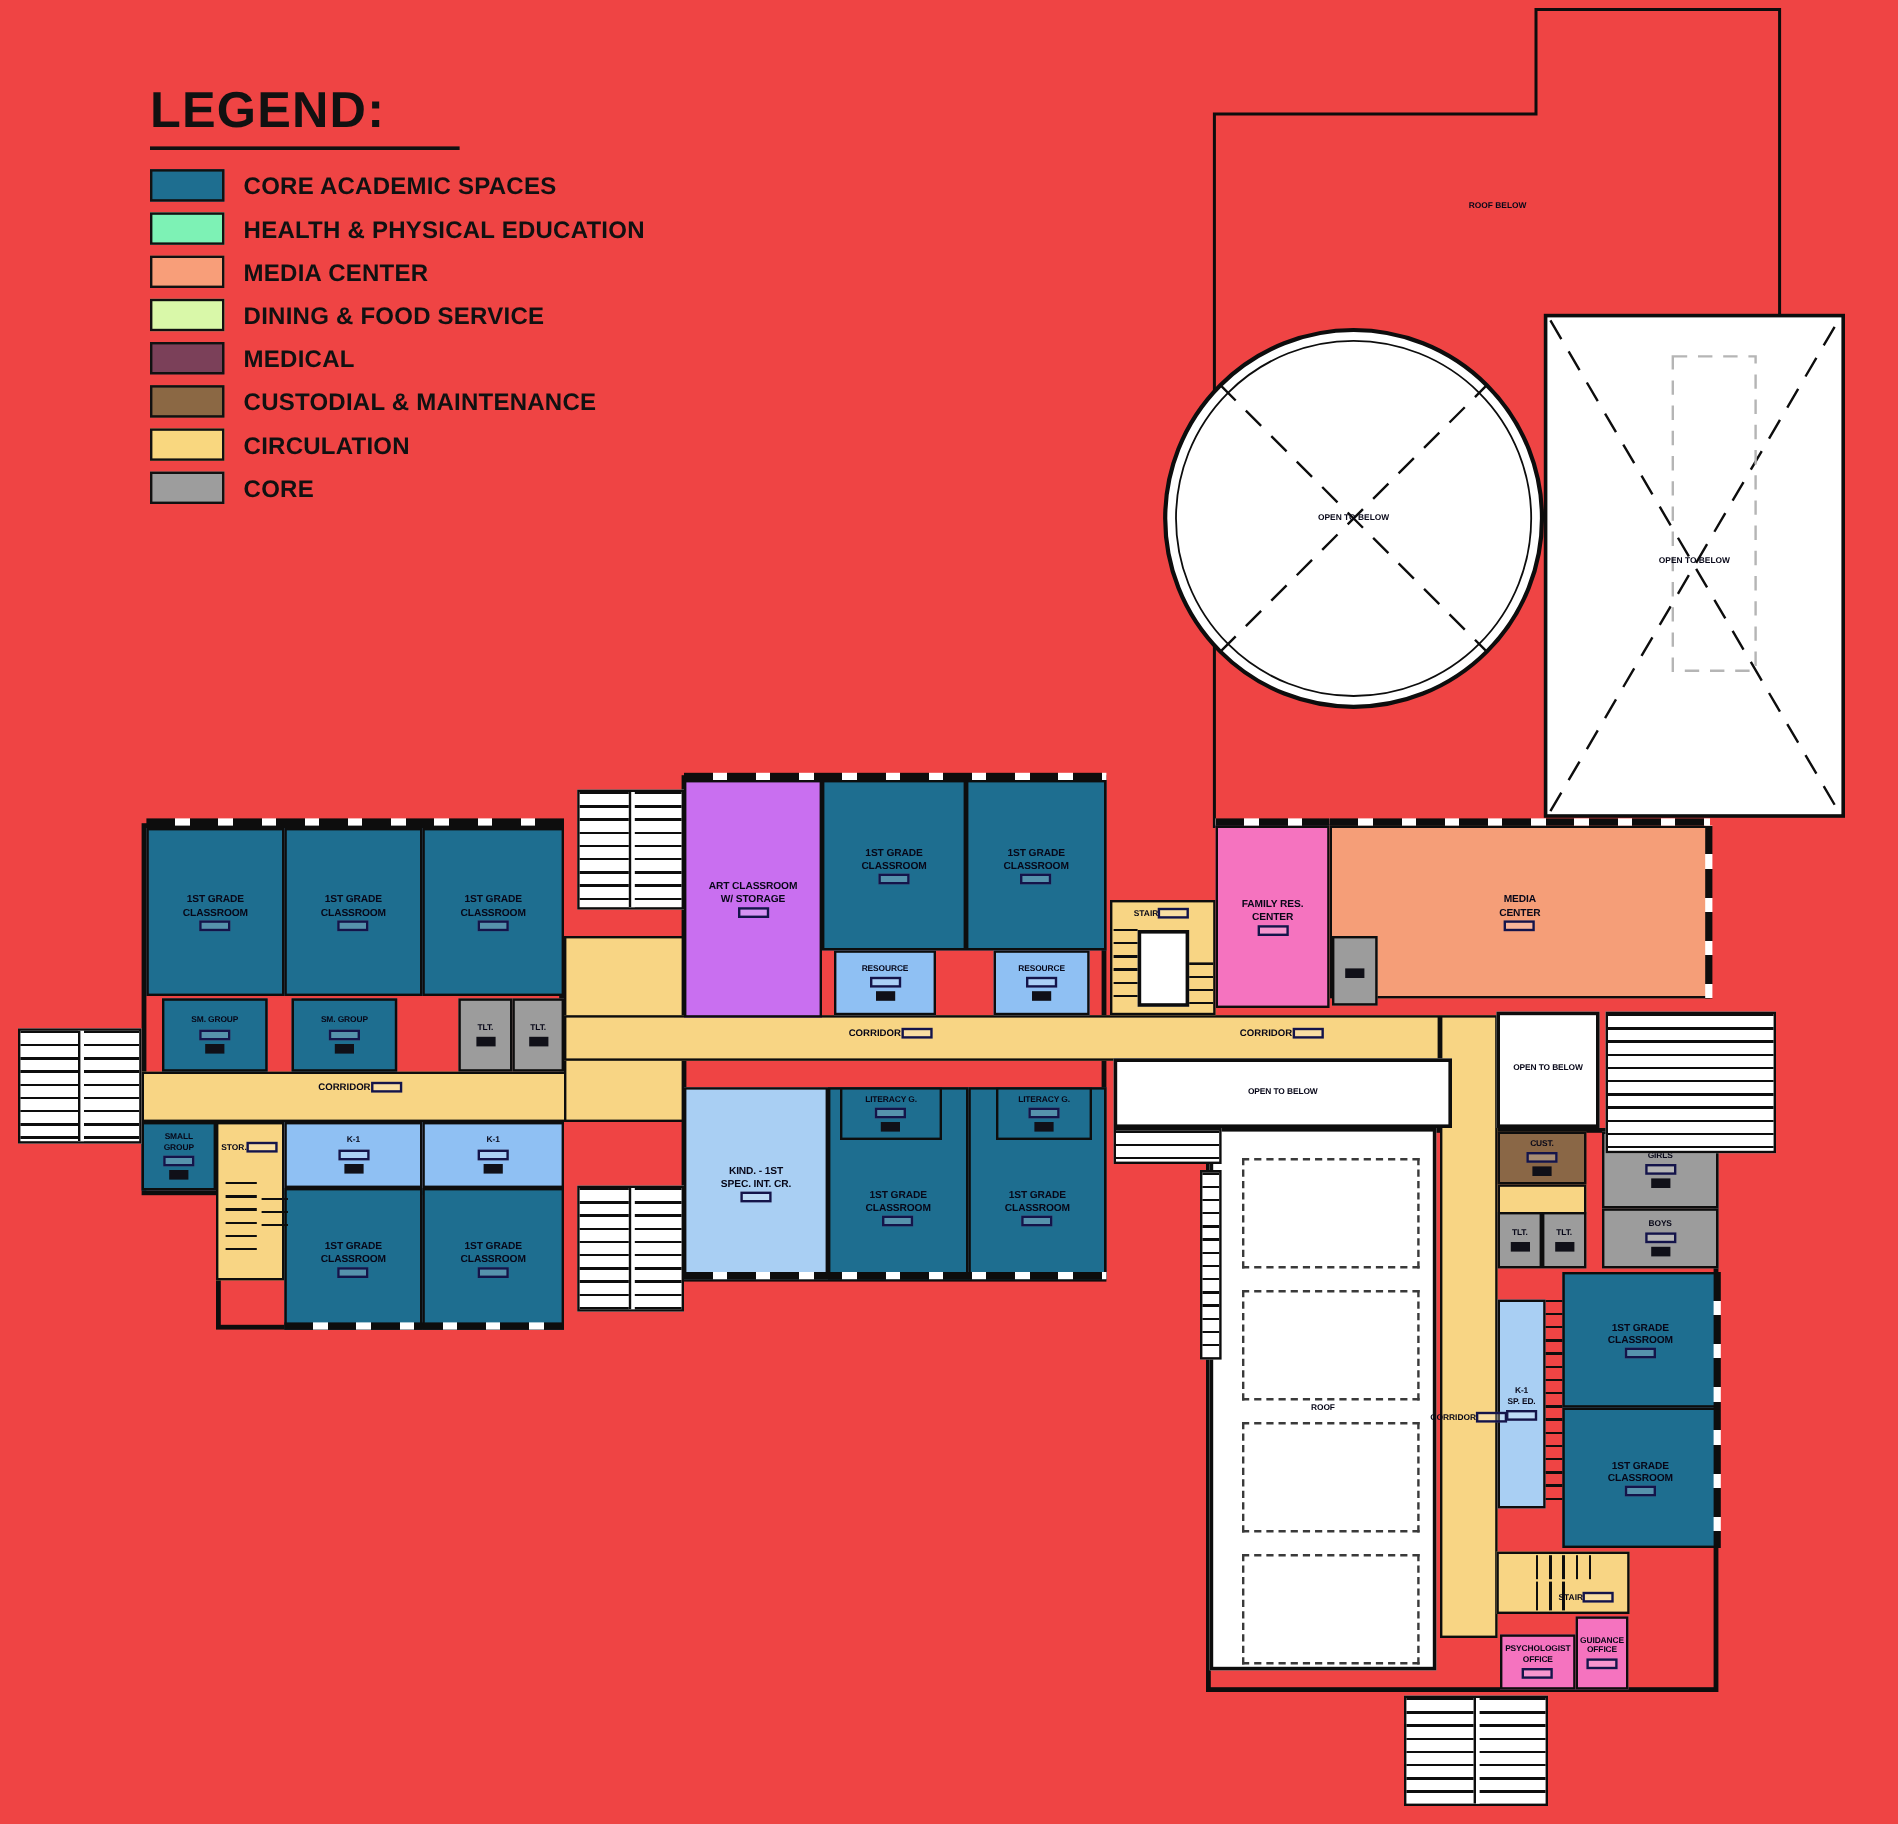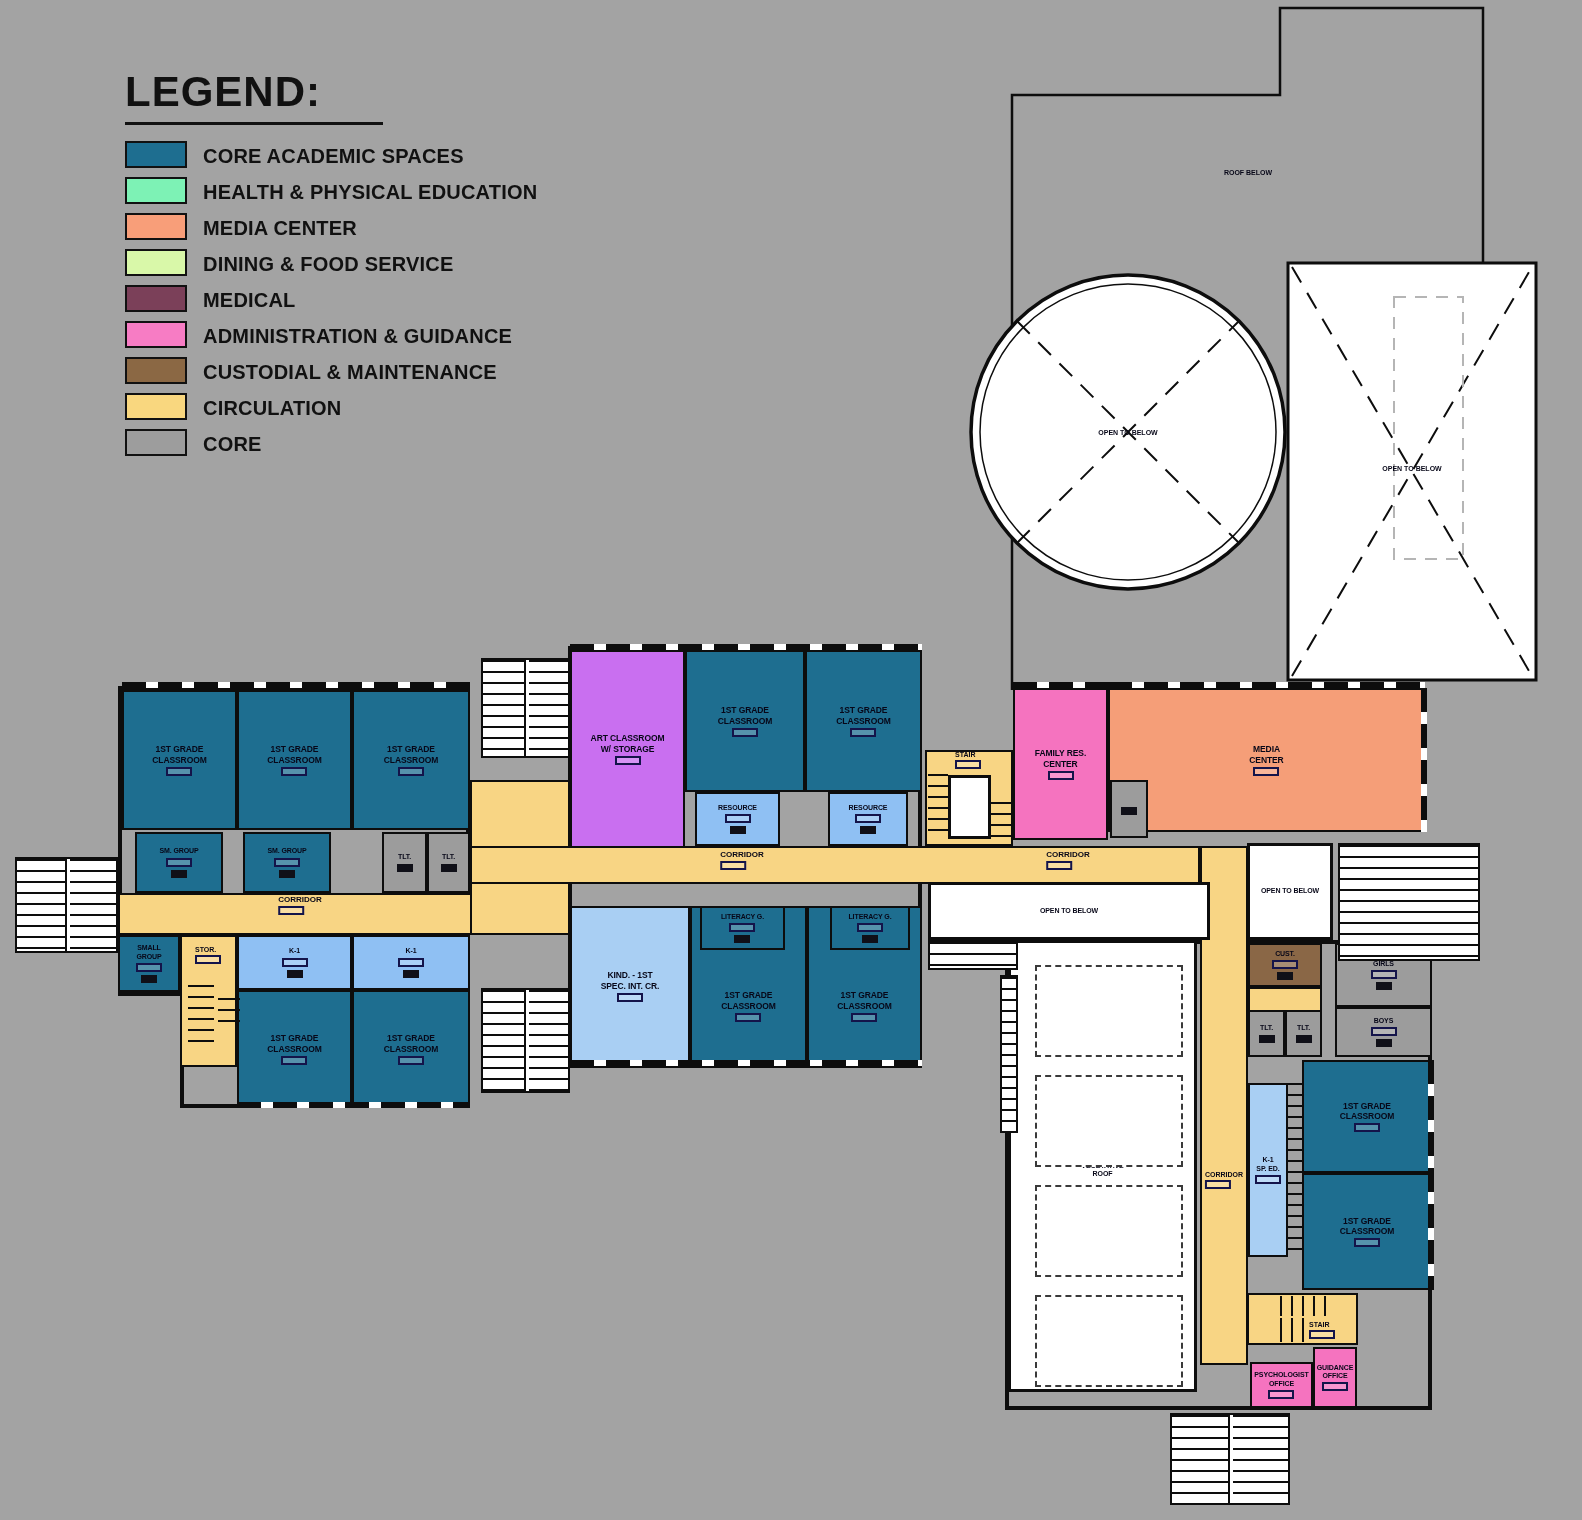--- a/index.html
+++ b/index.html
@@ -1,38 +1,38 @@
 <!DOCTYPE html>
 <html><head>
 <meta charset="utf-8">
 <title>Floor Plan</title>
 <style>
   html,body{margin:0;padding:0;background:#ffffff;font-family:"Liberation Sans",sans-serif;}
-  .canvas{position:relative;width:1582px;height:1520px;background:#a3a3a3;overflow:hidden;}
+  .canvas{position:relative;width:1582px;height:1520px;background:#ef4444;overflow:hidden;}
   .canvas *{box-sizing:border-box;}
   svg.roof{position:absolute;left:0;top:0;z-index:1;}
   .wall{position:absolute;border:4px solid #0d0d0d;background:transparent;z-index:2;}
   .area{position:absolute;background:#F8D584;border:2px solid #0d0d0d;z-index:3;}
   .room{position:absolute;border:2.5px solid #0d0d0d;z-index:4;display:flex;align-items:center;justify-content:center;}
   .room.openrm{border-width:3px;}
   .rlabel{display:flex;flex-direction:column;align-items:center;text-align:center;white-space:pre-line;
           font-size:8.5px;font-weight:700;color:#070718;line-height:1.18;letter-spacing:-0.1px;}
   .rlabel.sm{font-size:7px;}
   .tag{width:26px;height:9px;border:2px solid #14144a;margin-top:2px;display:block;background:rgba(255,255,255,0.25);}
   .furn{width:16px;height:8px;background:#101018;margin-top:3px;display:block;}
   .dashed{position:absolute;border:2px dashed #3a3a3a;background:#ffffff;z-index:4;}
   .stairs{position:absolute;border:2px solid #0d0d0d;background-color:#ffffff;z-index:5;}
   .stairs.noborder{border:none;background-color:transparent;}
   .tr-h{background-image:repeating-linear-gradient(to bottom,#0d0d0d 0 2px,transparent 2px 11px);}
   .tr-v{background-image:repeating-linear-gradient(to right,#0d0d0d 0 2px,transparent 2px 11px);}
   .rail-v{position:absolute;left:calc(50% - 2px);top:0;height:100%;width:5px;background:#ffffff;border-left:2px solid #0d0d0d;}
   .win{position:absolute;z-index:6;}
   .win-h{background:repeating-linear-gradient(to right,#0d0d0d 0 24px,#ffffff 24px 36px);}
   .win-v{background:repeating-linear-gradient(to bottom,#0d0d0d 0 24px,#ffffff 24px 36px);}
-  .flabel{position:absolute;transform:translate(-50%,-50%);display:flex;flex-direction:column;align-items:flex-start;
+  .flabel{position:absolute;transform:translate(-50%,-50%);display:flex;flex-direction:row;align-items:flex-end;
           font-size:8px;font-weight:700;color:#070718;white-space:nowrap;z-index:7;}
   .flabel.sm{font-size:7px;}
   .legend{position:absolute;left:125px;top:68px;z-index:9;}
   .legend-title{font-size:42px;font-weight:700;color:#111;letter-spacing:1px;border-bottom:3px solid #111;
                 display:inline-block;padding:0 62px 6px 0;margin-bottom:16px;}
   .lg-row{display:flex;align-items:flex-end;margin-bottom:9px;height:27px;}
   .lg-swatch{width:62px;height:27px;border:2.5px solid #111;margin-right:16px;flex:0 0 auto;}
   .lg-label{font-size:20px;font-weight:700;color:#111;letter-spacing:0.2px;}
 </style>
 </head>
@@ -68,24 +68,20 @@
           <span class="lg-swatch" style="background: rgb(248, 158, 121);"></span>
           <span class="lg-label">MEDIA CENTER</span>
         </div>
         <div class="lg-row">
           <span class="lg-swatch" style="background: rgb(217, 248, 169);"></span>
           <span class="lg-label">DINING &amp; FOOD SERVICE</span>
         </div>
         <div class="lg-row">
           <span class="lg-swatch" style="background: rgb(123, 64, 89);"></span>
           <span class="lg-label">MEDICAL</span>
-        </div>
-        <div class="lg-row">
-          <span class="lg-swatch" style="background: rgb(247, 124, 196);"></span>
-          <span class="lg-label">ADMINISTRATION &amp; GUIDANCE</span>
         </div>
         <div class="lg-row">
           <span class="lg-swatch" style="background: rgb(139, 104, 68);"></span>
           <span class="lg-label">CUSTODIAL &amp; MAINTENANCE</span>
         </div>
         <div class="lg-row">
           <span class="lg-swatch" style="background: rgb(249, 215, 127);"></span>
           <span class="lg-label">CIRCULATION</span>
         </div>
         <div class="lg-row">

